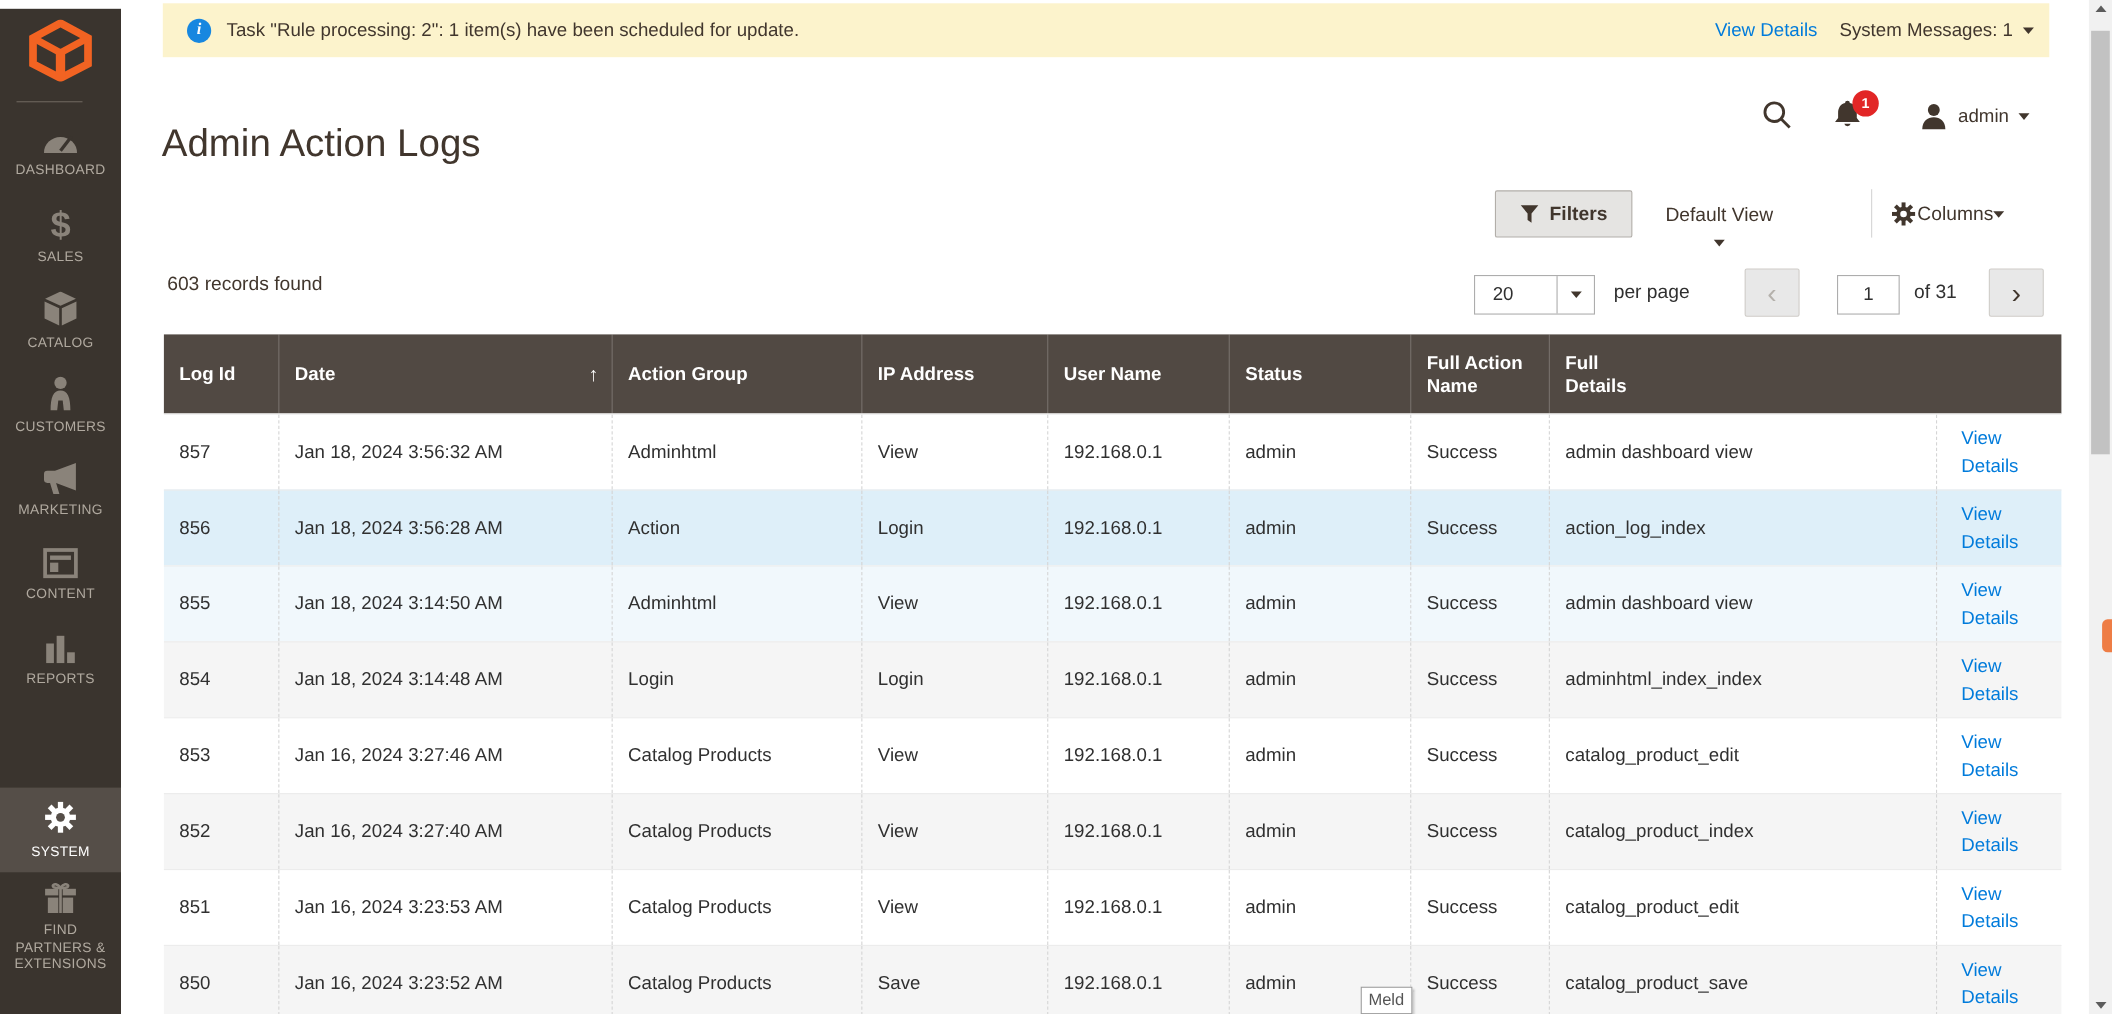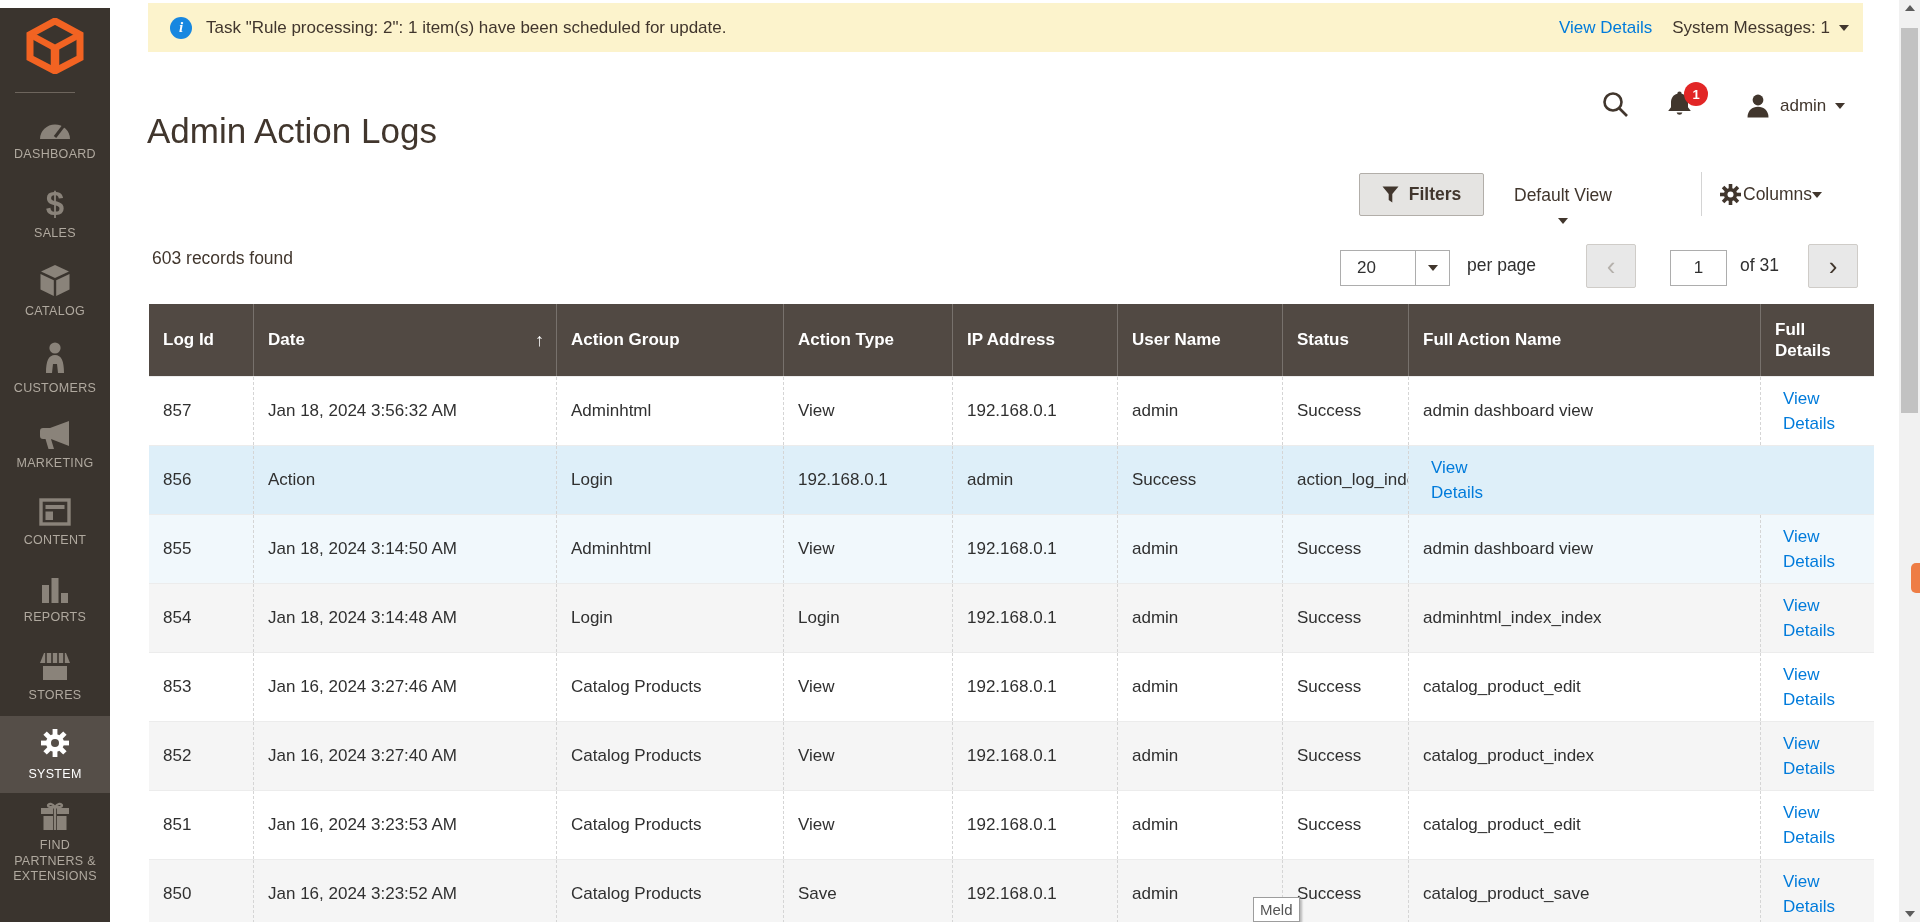--- a/index.html
+++ b/index.html
@@ -92,21 +92,21 @@
   #sb-up,#sb-down{position:absolute;left:0;width:21px;height:16px;display:flex;align-items:center;justify-content:center;cursor:pointer;}
   #sb-up{top:0;} #sb-down{bottom:0;}
   .sb-tri-up{width:0;height:0;border-left:5px solid transparent;border-right:5px solid transparent;border-bottom:6px solid #5c5c5c;}
   .sb-tri-down{width:0;height:0;border-left:5px solid transparent;border-right:5px solid transparent;border-top:6px solid #5c5c5c;}
   #sb-thumb{position:absolute;left:2px;top:28px;width:17px;height:385px;background:#c2c2c2;cursor:grab;}
   #sb-marker{position:absolute;right:0;top:563px;width:9px;height:30px;background:#ee7d45;border-radius:5px 0 0 5px;}
 
   
   #meld-tip{position:absolute;left:1237px;top:897px;width:47px;height:25px;background:#fff;
     border:1px solid #9d9d9d;box-shadow:2px 2px 2px rgba(0,0,0,.25);box-sizing:border-box;
-    font-size:15px;color:#555;display:flex;align-items:center;padding-left:6px;z-index:20;margin-left:16px;}
+    font-size:15px;color:#555;display:flex;align-items:center;padding-left:6px;z-index:20;}
 </style>
 </head>
 <body>
 
 <div id="stage">
 
   <nav id="sidebar">
     <div id="logo">
       <svg width="60" height="56" viewBox="0 0 60 56">
         <g stroke="#f26322" fill="none">
@@ -178,30 +178,20 @@
       <span>
         <svg width="32" height="28" viewBox="0 0 32 28">
           <rect class="iconfill" x="3" y="10" width="7" height="18"></rect>
           <rect class="iconfill" x="12.5" y="3" width="7" height="25"></rect>
           <rect class="iconfill" x="22" y="18" width="7" height="10"></rect>
         </svg>
         </span>
       <span class="lbl">REPORTS</span>
     </div>
 
-    <div class="side-item" style="top:631px">
-      <span>
-        <svg width="34" height="30" viewBox="0 0 34 30">
-          <path class="iconfill" d="M6 2 h22 l4 10 H2 Z"></path>
-          <path d="M8 2 v10 M14 2 v10 M20 2 v10 M26 2 v10" stroke="#3a342e" stroke-width="1.6"></path>
-          <rect class="iconfill" x="5" y="15" width="24" height="14"></rect>
-        </svg>
-        </span>
-      <span class="lbl">STORES</span>
-    </div>
 
     <div class="side-item active" style="top:708px">
       <span>
         <svg width="34" height="34" viewBox="0 0 34 34">
           <g class="iconfill">
             <circle cx="17" cy="17" r="9"></circle>
             <rect x="14.6" y="3" width="4.8" height="7"></rect>
             <rect x="14.6" y="24" width="4.8" height="7"></rect>
             <rect x="14.6" y="3" width="4.8" height="7" transform="rotate(45 17 17)"></rect>
             <rect x="14.6" y="24" width="4.8" height="7" transform="rotate(45 17 17)"></rect>
@@ -329,23 +319,20 @@
           <span>Log Id</span>
         </div>
       <div class="th">
           <span>Date</span>
         <span class="sort">↑</span>
         </div>
       <div class="th">
           <span>Action Group</span>
         </div>
       <div class="th">
-          <span>Action Type</span>
-        </div>
-      <div class="th">
           <span>IP Address</span>
         </div>
       <div class="th">
           <span>User Name</span>
         </div>
       <div class="th">
           <span>Status</span>
         </div>
       <div class="th">
           <span>Full Action Name</span>
@@ -364,20 +351,21 @@
       <div class="td">admin</div>
       <div class="td">Success</div>
       <div class="td">admin dashboard view</div>
       <div class="td td-details">
           <a>View Details</a>
         </div>
     </div>
 
     <div class="tr row-blue">
       <div class="td">856</div>
+      <div class="td">Jan 18, 2024 3:56:28 AM</div>
       <div class="td">Action</div>
       <div class="td">Login</div>
       <div class="td">192.168.0.1</div>
       <div class="td">admin</div>
       <div class="td">Success</div>
       <div class="td">action_log_index</div>
       <div class="td td-details">
           <a>View Details</a>
         </div>
     </div>

